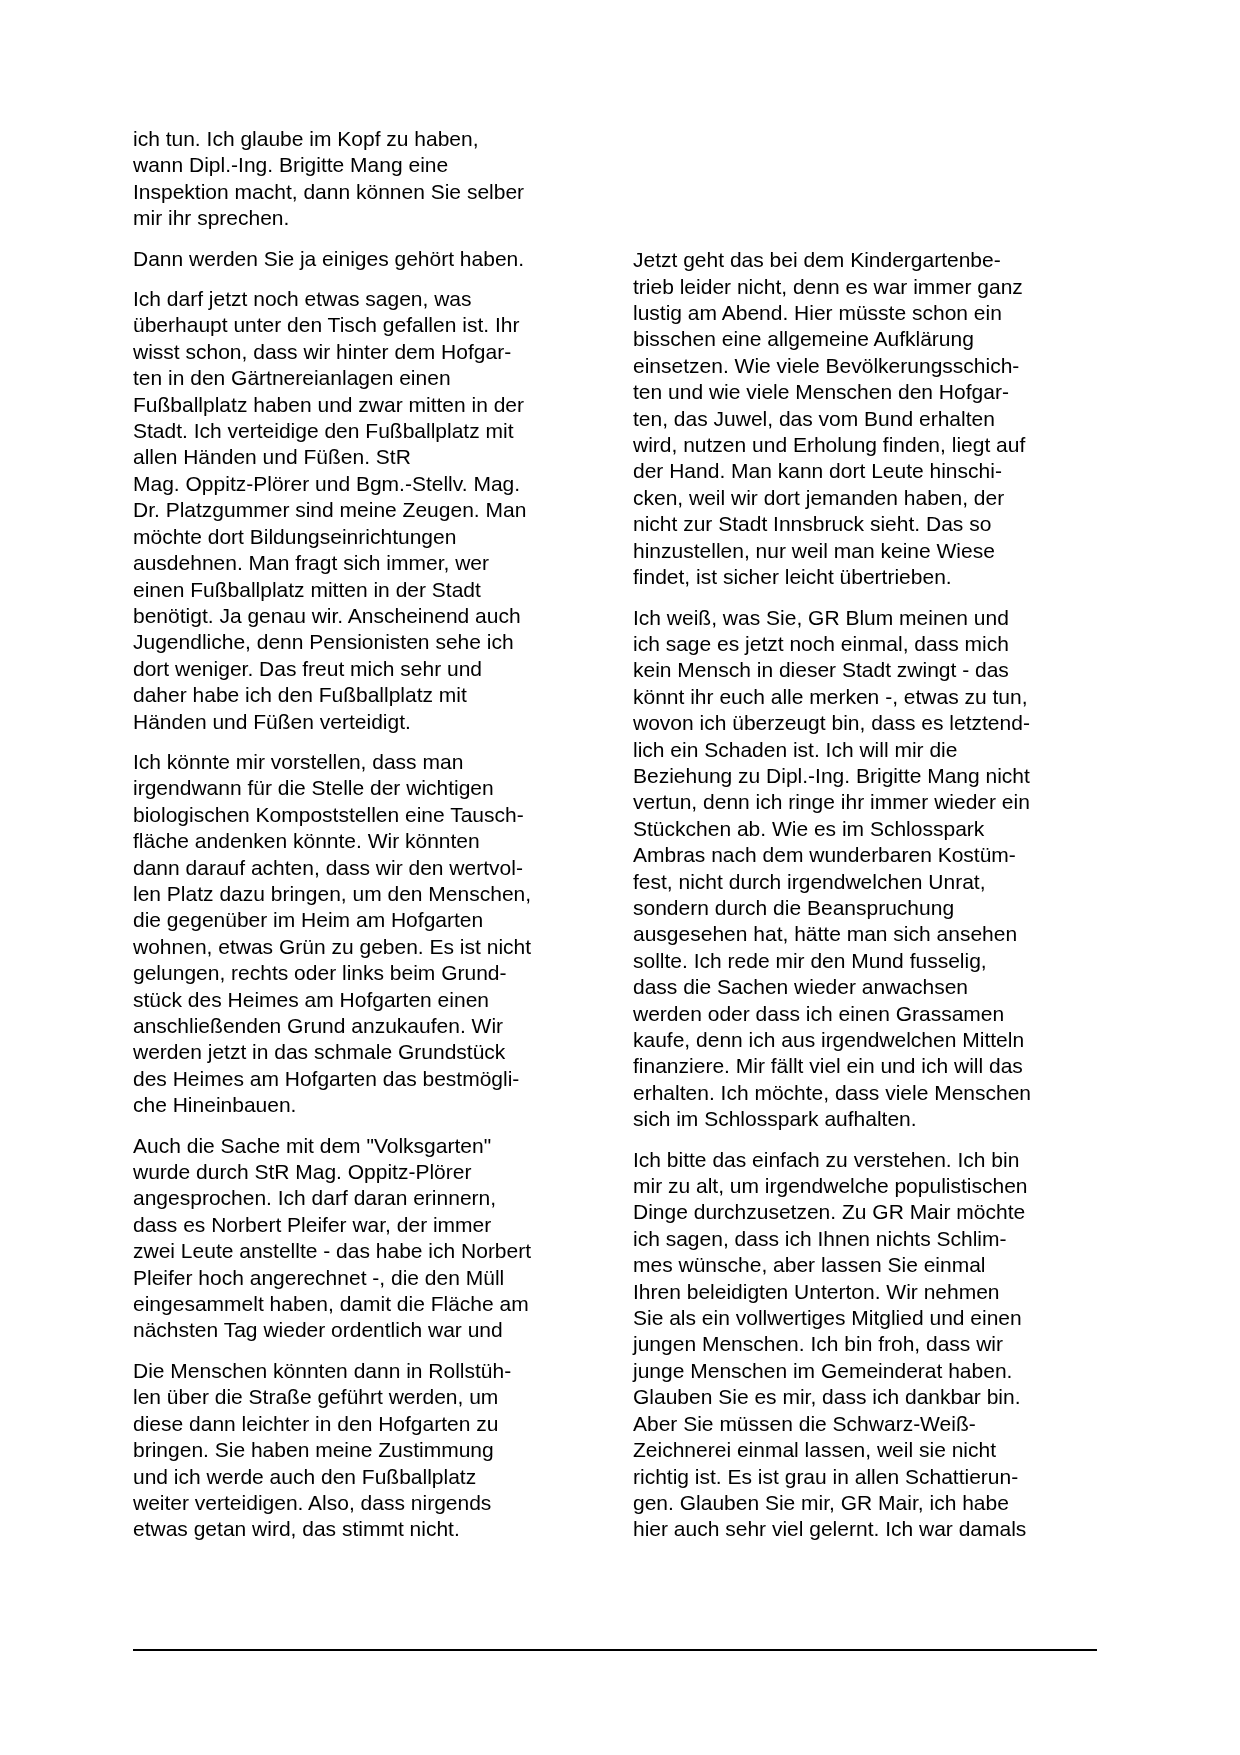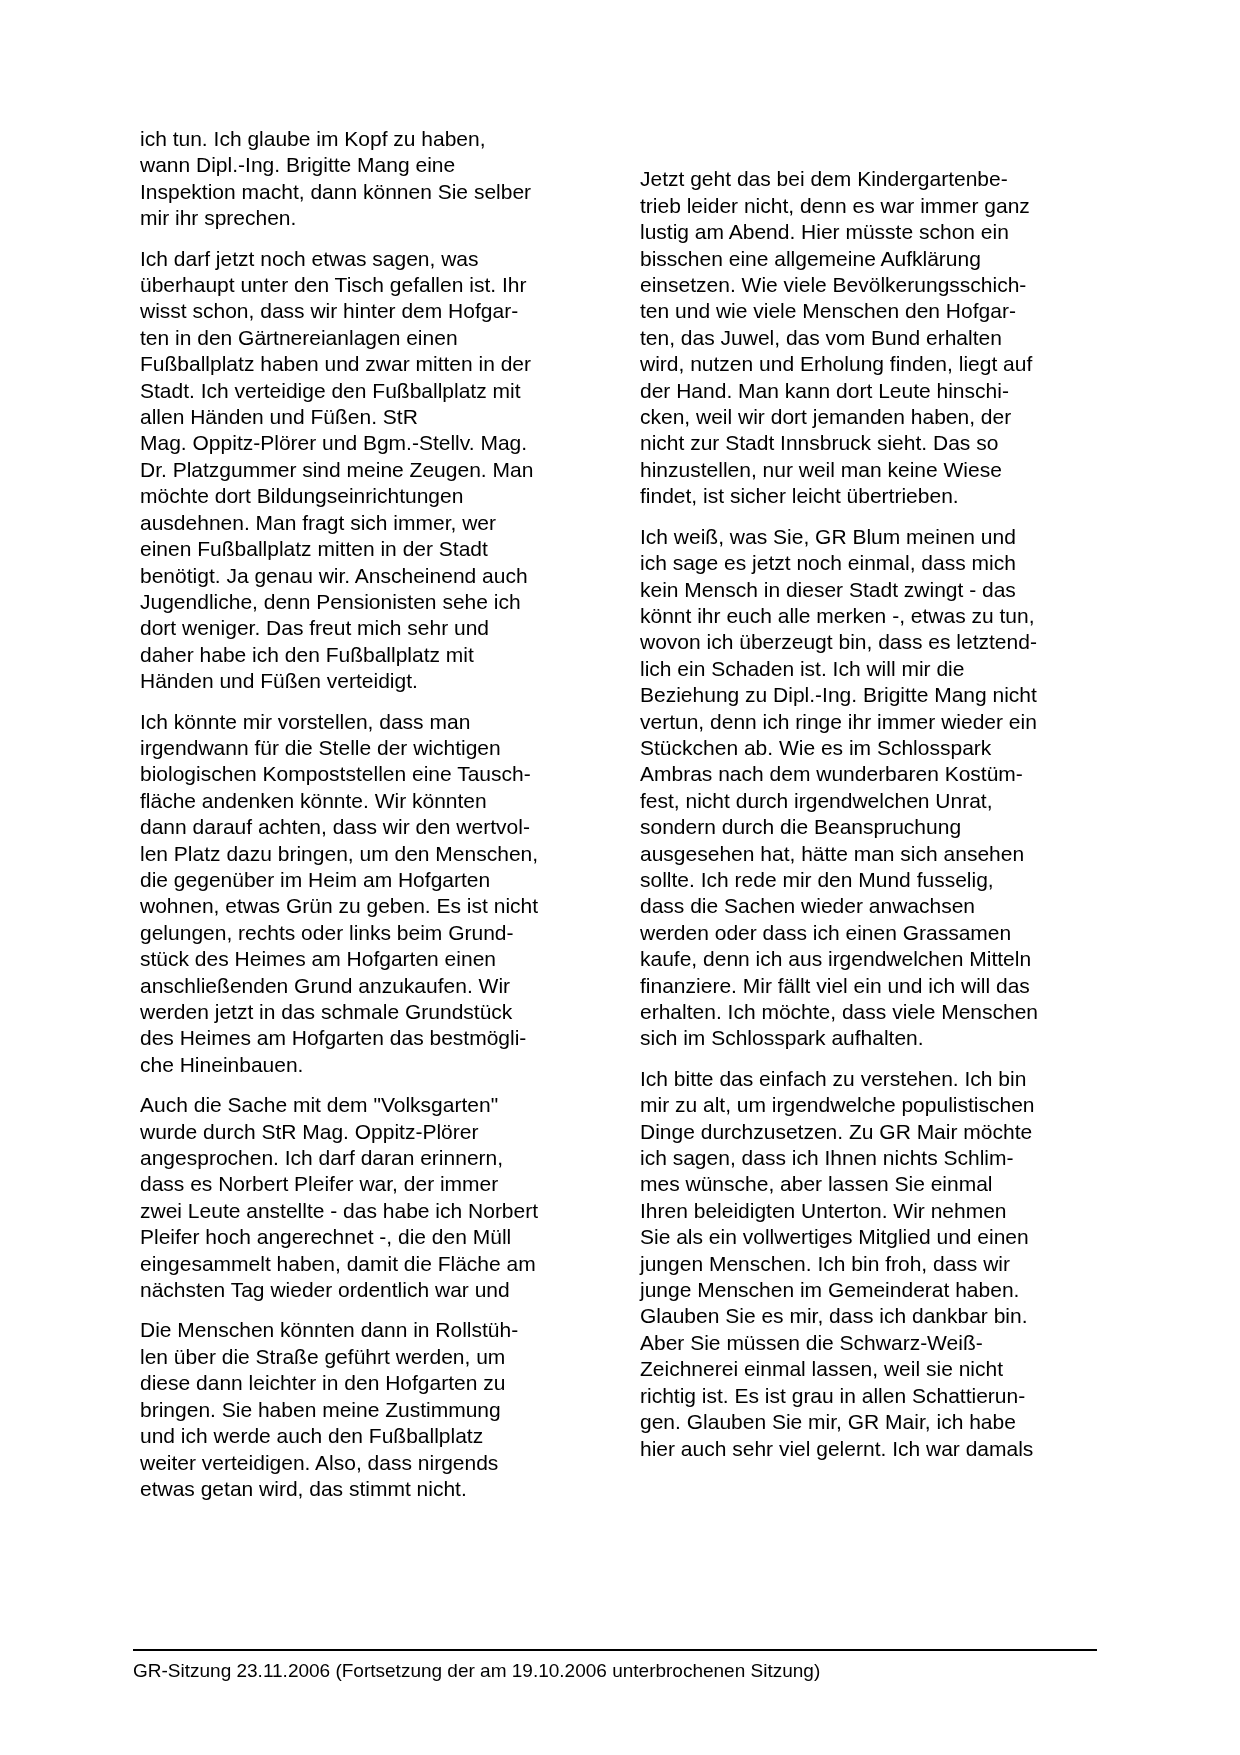--- a/index.html
+++ b/index.html
@@ -18,23 +18,23 @@
     top: 60px;
     left: 0;
     width: 1104px;
     text-align: center;
     font-size: 20px;
     letter-spacing: 1px;
   }
   .columns {
     position: absolute;
     top: 126px;
-    left: 140px;
+    left: 133px;
     display: flex;
-    align-items: center;
+    align-items: flex-end;
   }
   .col-left  { width: 395px; margin-right: 105px; }
   .col-right { width: 430px; }
   .col p {
     margin: 0 0 14px 0;
     font-size: 21px;
     line-height: 26.4px;
     white-space: pre;
   }
   .footer-rule {
@@ -59,20 +59,21 @@
 
 <div class="page">
 
 
   <div class="columns">
     <div class="col col-left">
       <p>ich tun. Ich glaube im Kopf zu haben,
 wann Dipl.-Ing. Brigitte Mang eine
 Inspektion macht, dann können Sie selber
 mir ihr sprechen.</p>
+      <p>Dann werden Sie ja einiges gehört haben.</p>
       <p>Ich darf jetzt noch etwas sagen, was
 überhaupt unter den Tisch gefallen ist. Ihr
 wisst schon, dass wir hinter dem Hofgar-
 ten in den Gärtnereianlagen einen
 Fußballplatz haben und zwar mitten in der
 Stadt. Ich verteidige den Fußballplatz mit
 allen Händen und Füßen. StR
 Mag. Oppitz-Plörer und Bgm.-Stellv. Mag.
 Dr. Platzgummer sind meine Zeugen. Man
 möchte dort Bildungseinrichtungen
@@ -160,15 +161,14 @@
 Aber Sie müssen die Schwarz-Weiß-
 Zeichnerei einmal lassen, weil sie nicht
 richtig ist. Es ist grau in allen Schattierun-
 gen. Glauben Sie mir, GR Mair, ich habe
 hier auch sehr viel gelernt. Ich war damals</p>
     </div>
   </div>
 
   <hr class="footer-rule">
 
-  <div class="footer-text">GR-Sitzung 23.11.2006 (Fortsetzung der am 19.10.2006 unterbrochenen Sitzung)</div>
 
 </div>
 
 </body></html>

